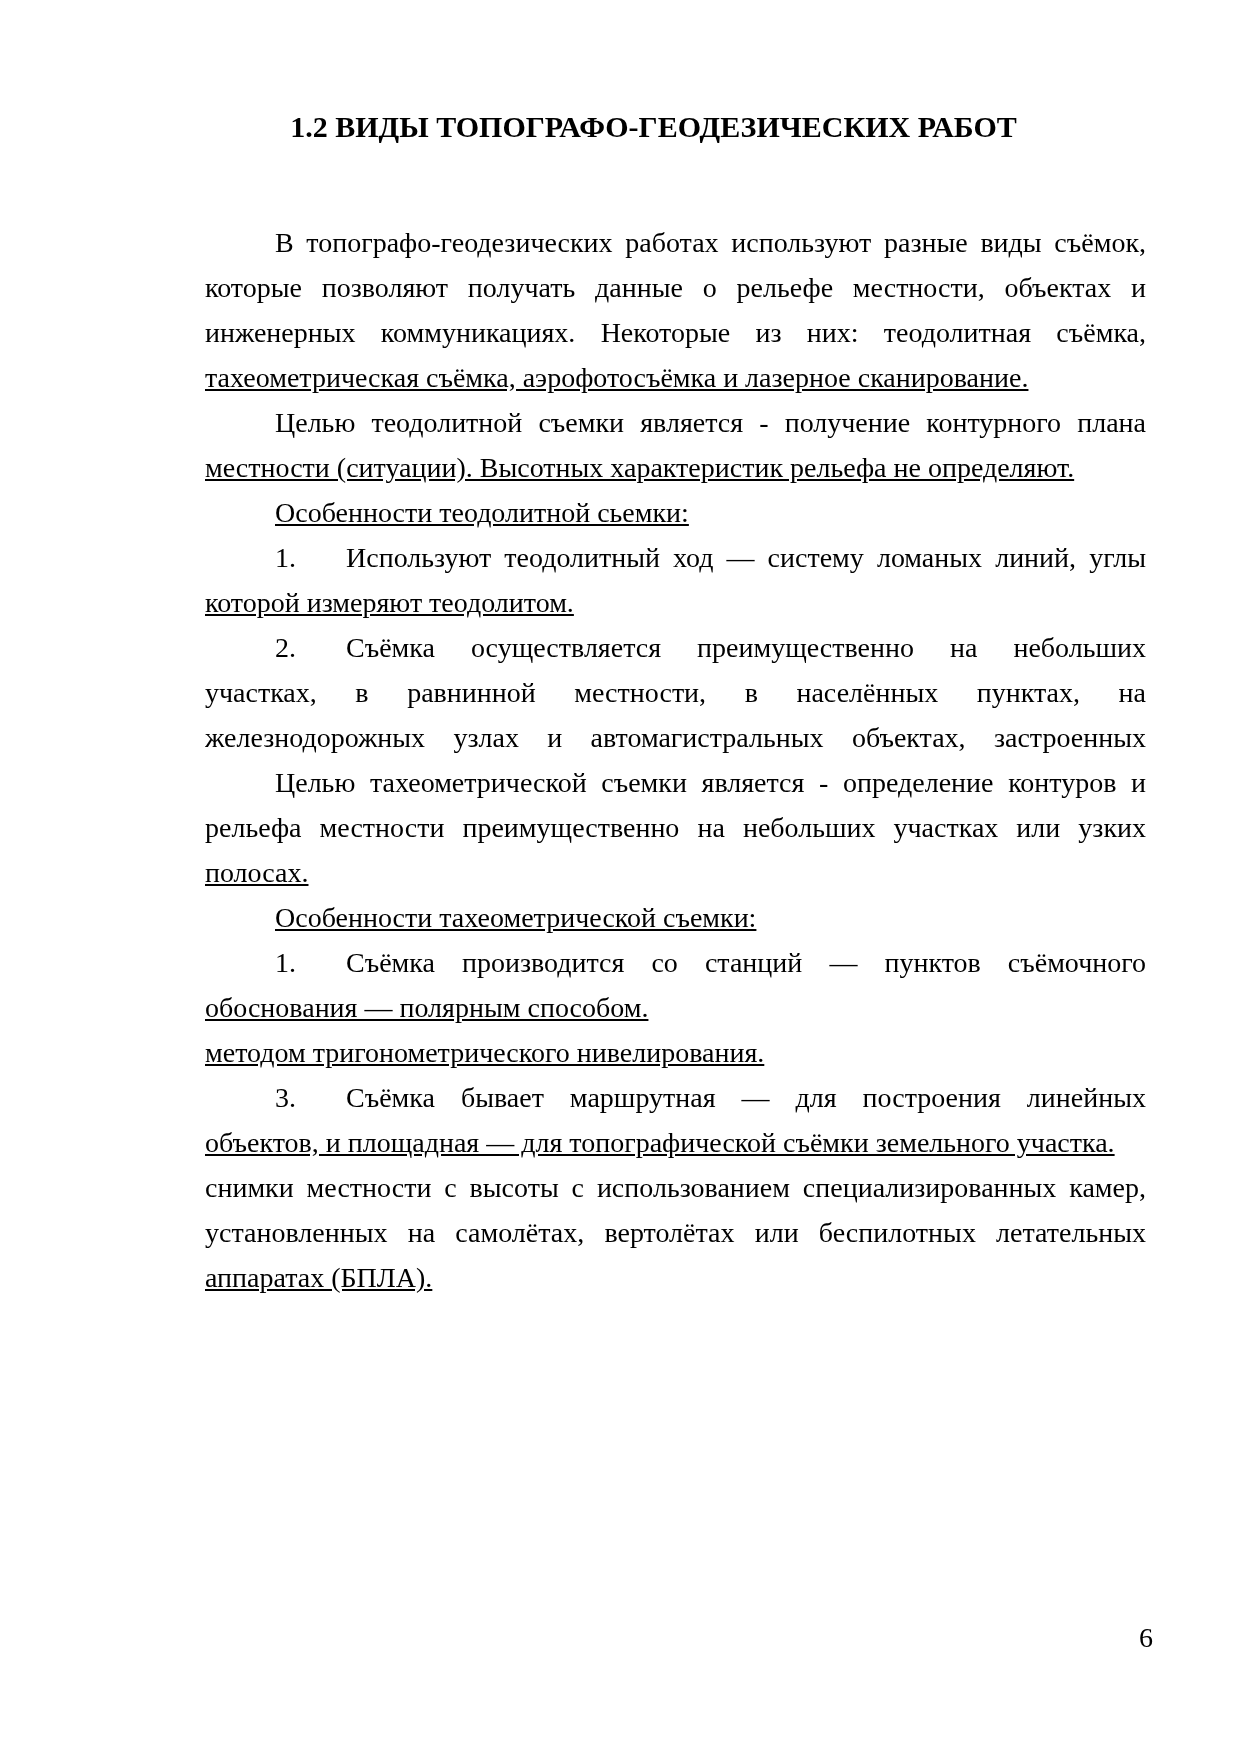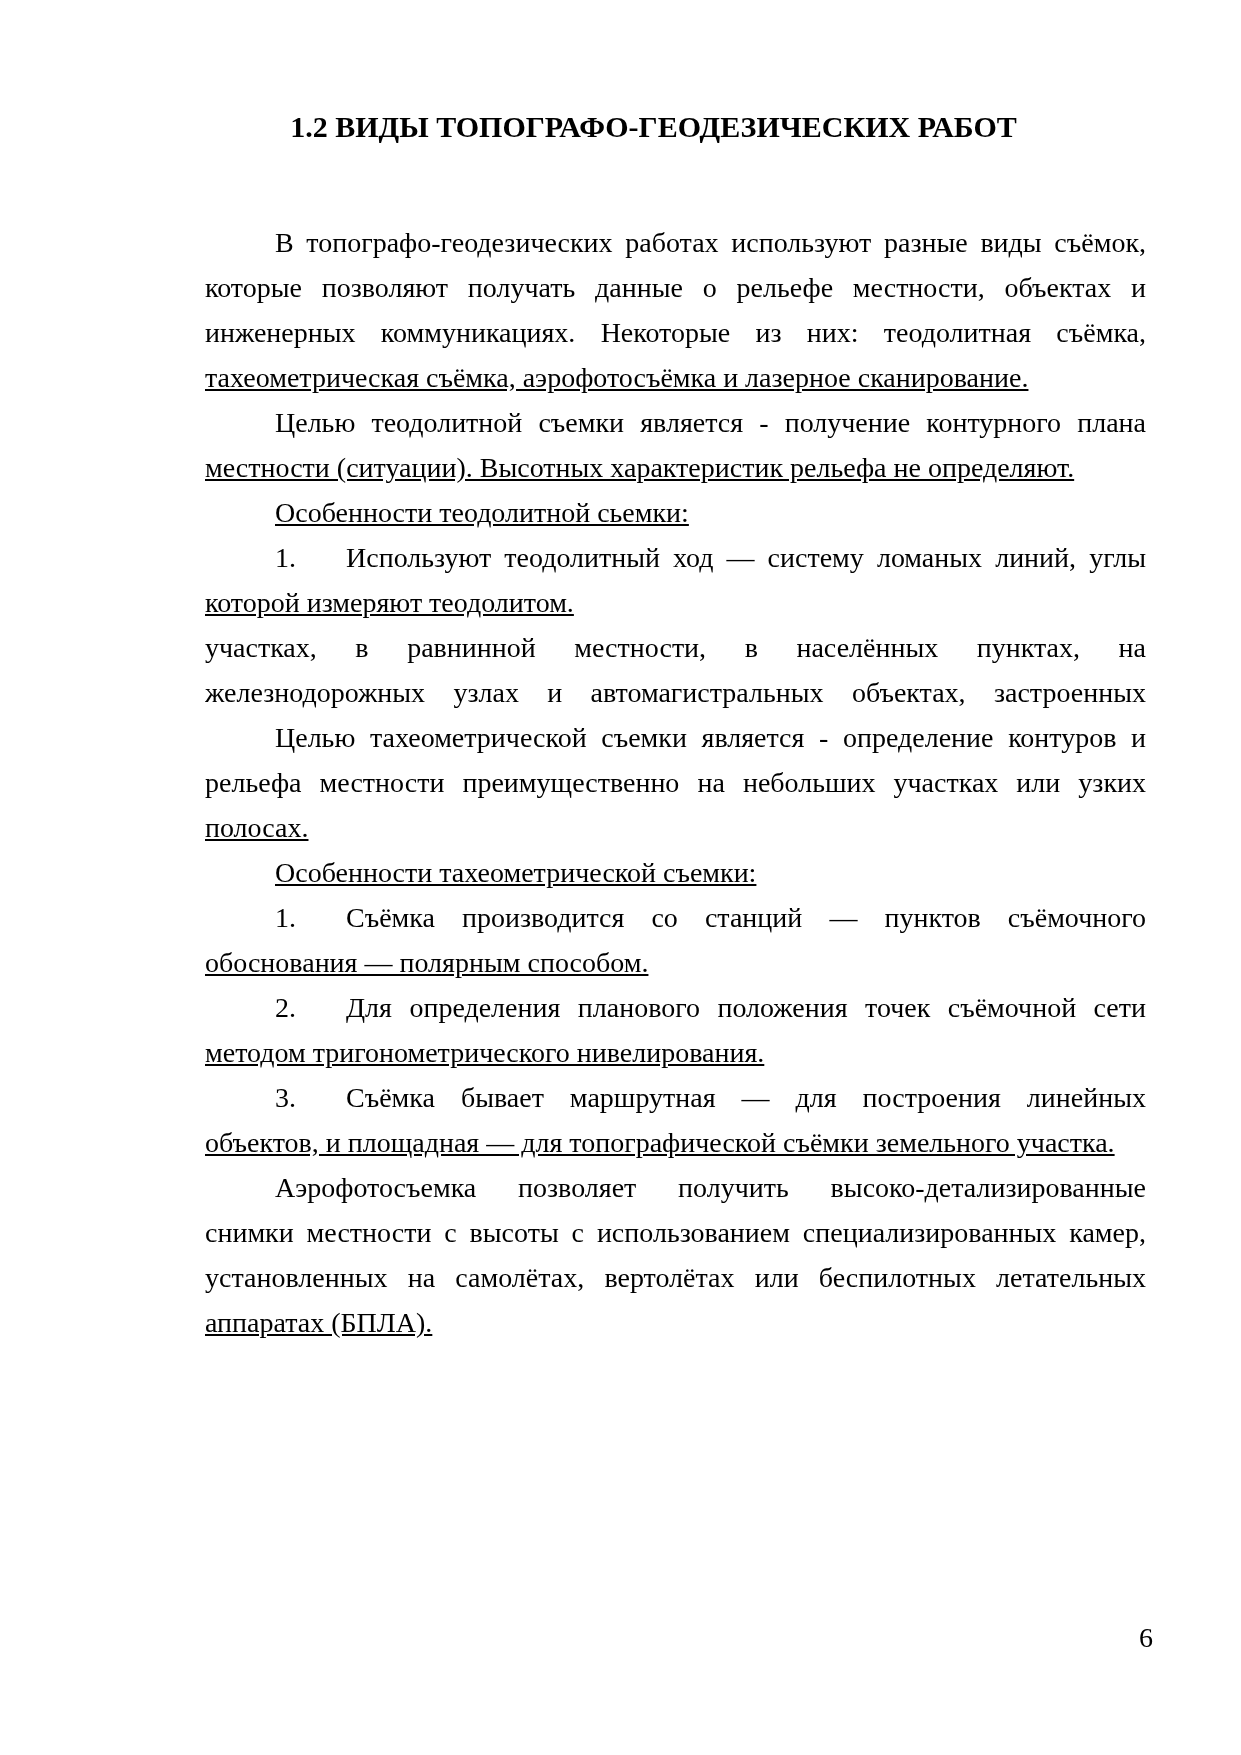--- a/index.html
+++ b/index.html
@@ -85,45 +85,44 @@
         <div class="line last">местности (ситуации). Высотных характеристик рельефа не определяют.</div>
       </div>
       <div>
         <div class="line last indent">Особенности теодолитной сьемки:</div>
       </div>
       <div>
         <div class="line indent"><span>1.</span><span class="tab"></span>Используют теодолитный ход — систему ломаных линий, углы</div>
         <div class="line last">которой измеряют теодолитом.</div>
       </div>
       <div>
+        <div class="line indent"><span>2.</span><span class="tab"></span>Съёмка осуществляется преимущественно на небольших</div>
         <div class="line">участках, в равнинной местности, в населённых пунктах, на</div>
         <div class="line">железнодорожных узлах и автомагистральных объектах, застроенных</div>
       </div>
       <div>
         <div class="line indent">Целью тахеометрической съемки является - определение контуров и</div>
         <div class="line">рельефа местности преимущественно на небольших участках или узких</div>
         <div class="line last">полосах.</div>
       </div>
       <div>
         <div class="line last indent">Особенности тахеометрической съемки:</div>
       </div>
       <div>
         <div class="line indent"><span>1.</span><span class="tab"></span>Съёмка производится со станций — пунктов съёмочного</div>
         <div class="line last">обоснования — полярным способом.</div>
       </div>
       <div>
-        <div class="line indent"><span>2.</span><span class="tab"></span>Для определения планового положения точек съёмочной сети</div>
         <div class="line last">методом тригонометрического нивелирования.</div>
       </div>
       <div>
         <div class="line indent"><span>3.</span><span class="tab"></span>Съёмка бывает маршрутная — для построения линейных</div>
         <div class="line last">объектов, и площадная — для топографической съёмки земельного участка.</div>
       </div>
       <div>
-        <div class="line indent">Аэрофотосъемка позволяет получить высоко-детализированные</div>
         <div class="line">снимки местности с высоты с использованием специализированных камер,</div>
         <div class="line">установленных на самолётах, вертолётах или беспилотных летательных</div>
         <div class="line last">аппаратах (БПЛА).</div>
       </div>
     </div>
 
   <div class="page-num">6</div>
 </div>
 
 </body></html>

